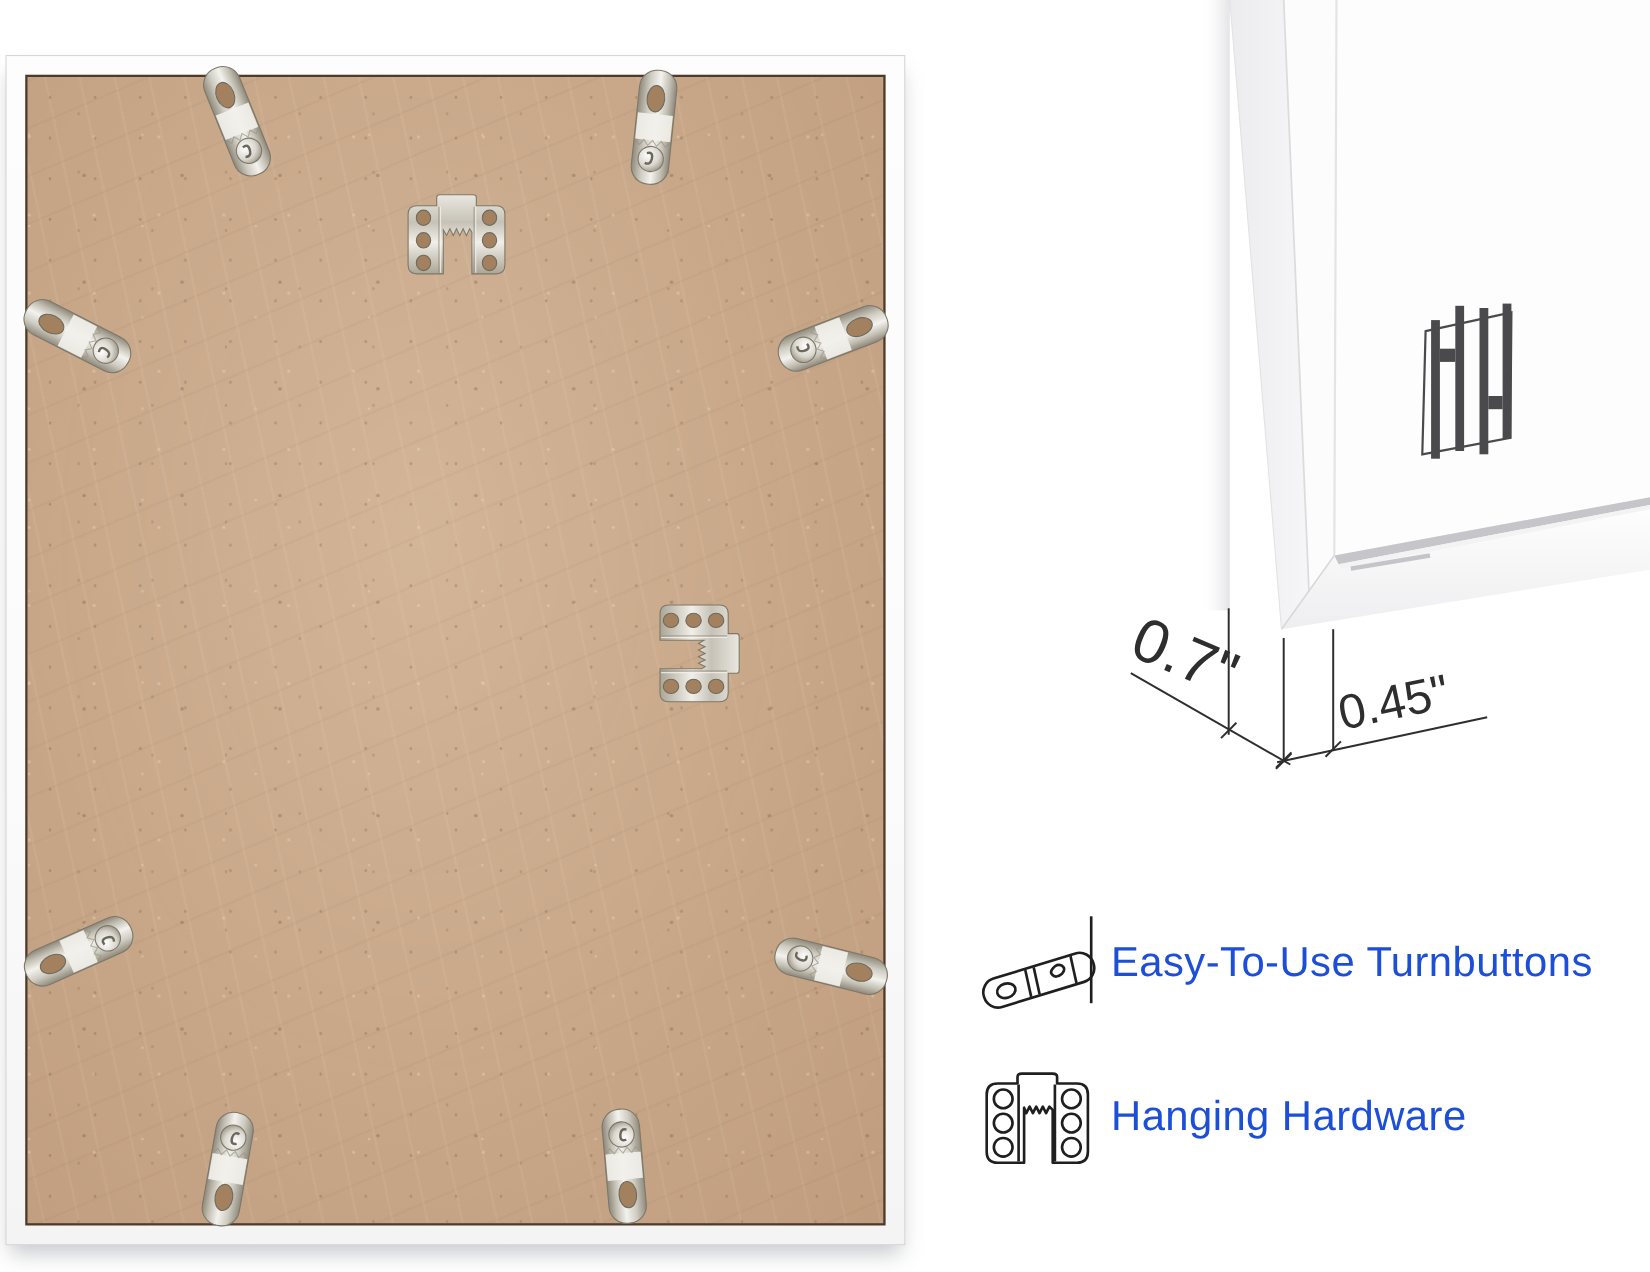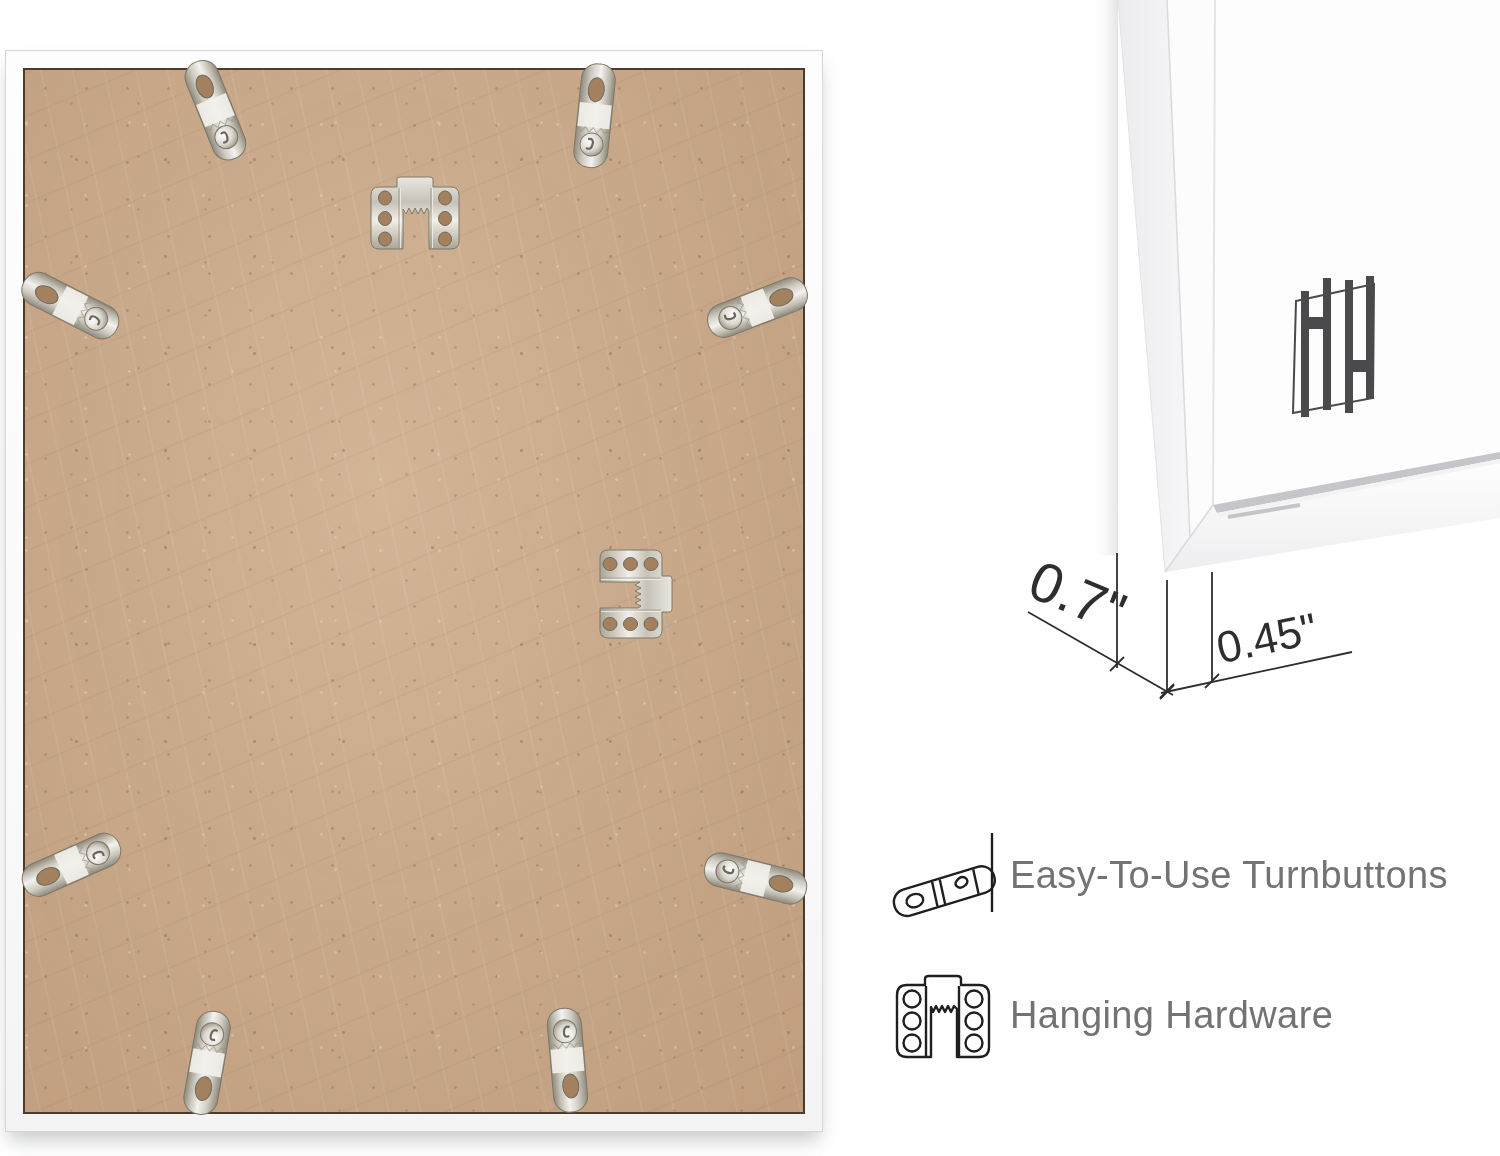--- a/index.html
+++ b/index.html
@@ -30,21 +30,21 @@
     background-size:41px 37px,67px 53px,59px 71px,89px 97px,103px 83px,100% 100%,100% 100%,100% 100%;
     background-position:0 0,13px 7px,31px 19px,7px 41px,53px 11px,0 0,0 0,0 0;
   }
 
   
   .overlay{position:absolute;left:0;top:0;pointer-events:none;}
 
   
   .feature-label{
     position:absolute;left:1010px;height:52px;line-height:52px;
-    font-size:38px;font-weight:300;color:#737373;letter-spacing:.4px;
+    font-size:38px;font-weight:300;color:#1d4ed8;letter-spacing:.4px;
     white-space:nowrap;
   }
   .feature-label.row1{top:849px;}
   .feature-label.row2{top:989px;}
 </style>
 </head>
 <body>
 
 <div class="frame-back">
   <div class="backing-board"></div>

